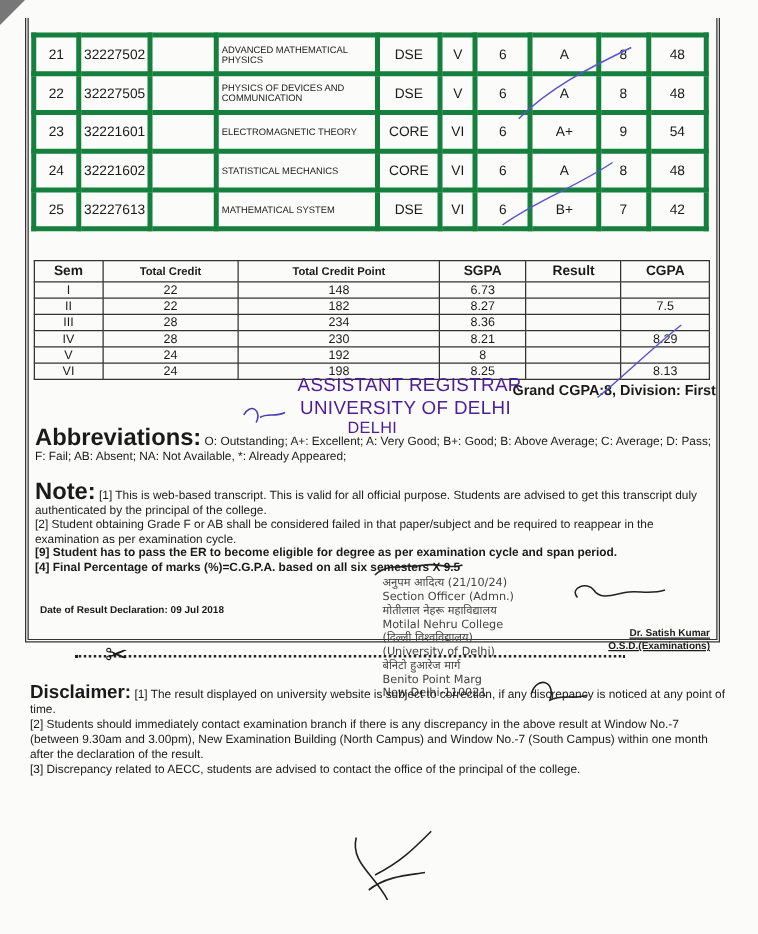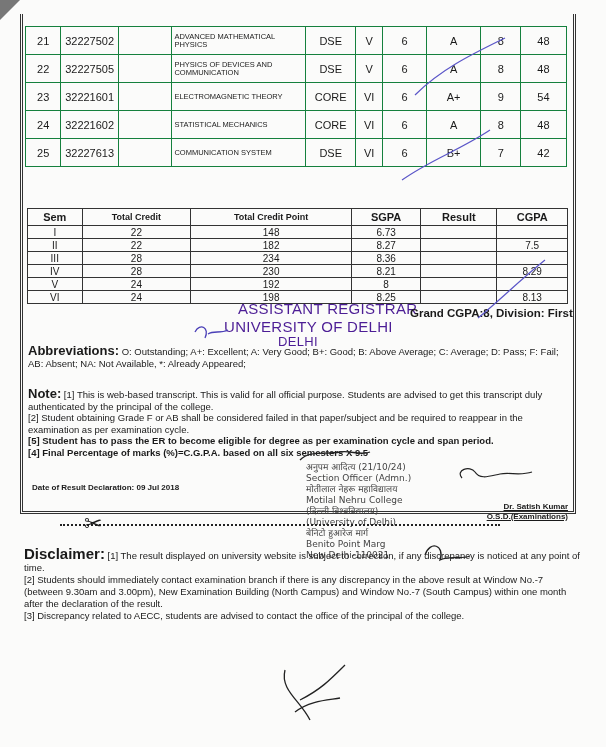--- a/index.html
+++ b/index.html
@@ -4,39 +4,39 @@
 <style>
   html, body { margin:0; padding:0; }
   body { width:606px; height:747px; background:#fbfbfa; position:relative; overflow:hidden;
          font-family:"Liberation Sans", sans-serif; color:#1a1a1a; }
   .frame { position:absolute; left:20px; top:14px; width:550px; height:497px;
            border-left:3px double #333; border-right:3px double #333; border-bottom:3px double #333; }
   .corner { position:absolute; left:0; top:0; width:0; height:0;
             border-top:20px solid #777; border-right:20px solid transparent; }
   table { border-collapse:collapse; position:absolute; }
   .courses { left:25px; top:26px; width:542px; }
-  .courses td { border:1px solid #15803d; height:27px; font-size:11px; text-align:center; padding:0 2px; }
+  .courses td { border:4px solid #15803d; height:27px; font-size:11px; text-align:center; padding:0 2px; }
   .courses td.name { text-align:left; font-size:7.5px; line-height:8px; width:120px; }
   .courses td.sno { width:28px; }
   .courses td.code { width:48px; }
   .courses td.blank { width:45px; }
   .courses td.type { width:42px; }
   .courses td.sem { width:20px; }
   .courses td.cr { width:36px; }
   .courses td.gr { width:46px; }
   .courses td.gp { width:32px; }
   .courses td.tot { width:38px; }
   .sem { left:27px; top:208px; width:541px; }
   .sem th { border:1px solid #333; font-size:9px; height:14px; font-weight:bold; }
   .sem th.big { font-size:11px; }
   .sem td { border:1px solid #333; font-size:10px; text-align:center; height:12px; padding:0; }
   .stamp { position:absolute; color:#4c1d95; font-weight:normal; font-size:15px; letter-spacing:0.3px; font-family:"Liberation Sans Narrow","Liberation Sans",sans-serif; }
   .grand { position:absolute; left:410px; top:307px; font-size:11.5px; font-weight:bold; }
   .abbr { position:absolute; left:28px; top:345px; width:545px; font-size:9.5px; line-height:12px; }
-  .abbr b.h, .note b.h { font-size:13px; }
+  .abbr b.h, .note b.h { font-size:19px; }
   .note { position:absolute; left:28px; top:388px; width:545px; font-size:9.5px; line-height:11.5px; }
   .note .bold { font-weight:bold; }
   .decl { position:absolute; left:32px; top:483px; font-size:8px; font-weight:bold; }
   .officer { position:absolute; left:306px; top:462px; font-size:9px; line-height:11px; color:#444; font-family:"DejaVu Sans", sans-serif; }
   .osd { position:absolute; right:38px; top:502px; font-size:8px; font-weight:bold; text-align:right; line-height:10px;text-decoration:underline; }
   .cut { position:absolute; left:60px; top:524px; width:440px; border-top:2px dotted #222; }
   .scissors { position:absolute; left:84px; top:511px; font-size:22px; }
   .disc { position:absolute; left:24px; top:548px; width:560px; font-size:9.5px; line-height:12px; }
   .disc b.h { font-size:15px; }
   svg.ink { position:absolute; left:0; top:0; pointer-events:none; }
@@ -94,21 +94,21 @@
         <td class="sem">VI</td>
         <td class="cr">6</td>
         <td class="gr">A</td>
         <td class="gp">8</td>
         <td class="tot">48</td>
       </tr>
       <tr>
         <td class="sno">25</td>
         <td class="code">32227613</td>
         <td class="blank"></td>
-        <td class="name">COMMUNICATION SYSTEM</td>
+        <td class="name">MATHEMATICAL SYSTEM</td>
         <td class="type">DSE</td>
         <td class="sem">VI</td>
         <td class="cr">6</td>
         <td class="gr">B+</td>
         <td class="gp">7</td>
         <td class="tot">42</td>
       </tr>
     </tbody>
 </table>
 
@@ -169,35 +169,35 @@
         <td>24</td>
         <td>198</td>
         <td>8.25</td>
         <td></td>
         <td>8.13</td>
       </tr>
     </tbody>
 </table>
 
 <div class="stamp" style="left:238px;top:300px;">ASSISTANT REGISTRAR</div>
-<div class="stamp" style="left:224px;top:318px;">UNIVERSITY OF DELHI</div>
+<div class="stamp" style="left:240px;top:318px;">UNIVERSITY OF DELHI</div>
 <div class="stamp" style="left:278px;top:334px;font-size:13px;">DELHI</div>
 
 <div class="grand">Grand CGPA:8, Division: First</div>
 
 <div class="abbr">
   <b class="h">Abbreviations:</b>
   <span>O: Outstanding; A+: Excellent; A: Very Good; B+: Good; B: Above Average; C: Average; D: Pass; F: Fail; AB: Absent; NA: Not Available, *: Already Appeared;</span>
 </div>
 
 <div class="note">
   <b class="h">Note:</b>
   <span>[1] This is web-based transcript. This is valid for all official purpose. Students are advised to get this transcript duly authenticated by the principal of the college.</span><br>
   <span>[2] Student obtaining Grade F or AB shall be considered failed in that paper/subject and be required to reappear in the examination as per examination cycle.</span><br>
-  <span class="bold">[5] Student has to pass the ER to become eligible for degree as per examination cycle and span period.</span><br>
+  <span class="bold">[9] Student has to pass the ER to become eligible for degree as per examination cycle and span period.</span><br>
   <span class="bold">[4] Final Percentage of marks (%)=C.G.P.A. based on all six semesters X 9.5</span>
 </div>
 
 <div class="decl">Date of Result Declaration: 09 Jul 2018</div>
 
 <div class="officer">
   <div>अनुपम आदित्य (21/10/24)</div>
   <div>Section Officer (Admn.)</div>
   <div>मोतीलाल नेहरू महाविद्यालय</div>
   <div>Motilal Nehru College</div>

